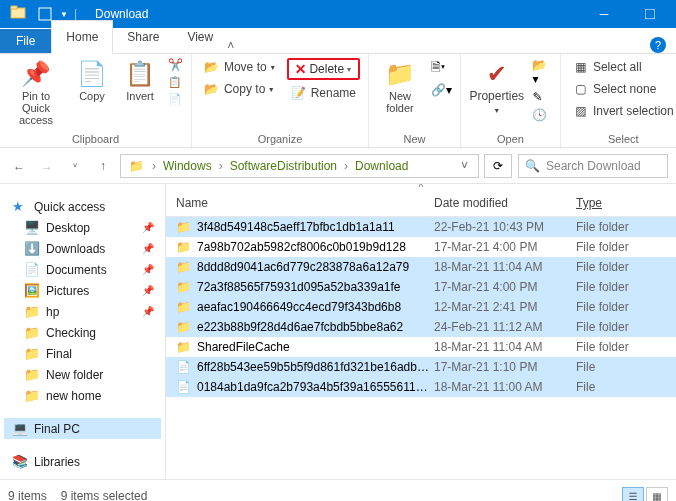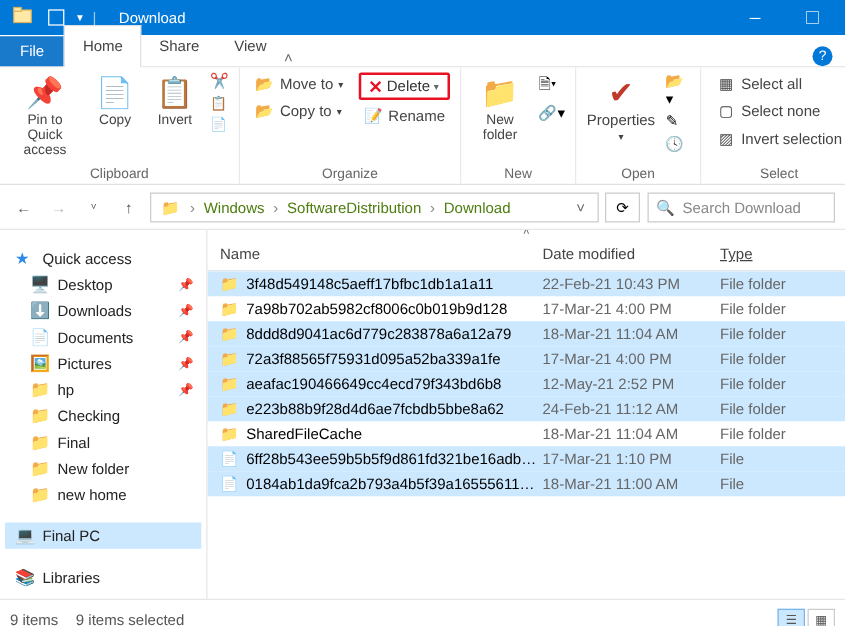--- a/index.html
+++ b/index.html
@@ -345,21 +345,21 @@
             <span class="fname">72a3f88565f75931d095a52ba339a1fe</span>
           </div>
           <div class="rd">17-Mar-21 4:00 PM</div>
           <div class="rt">File folder</div>
         </div>
         <div class="row sel">
           <div class="rn">
             <span class="fico">📁</span>
             <span class="fname">aeafac190466649cc4ecd79f343bd6b8</span>
           </div>
-          <div class="rd">12-May-21 2:52 PM</div>
+          <div class="rd">12-Mar-21 2:41 PM</div>
           <div class="rt">File folder</div>
         </div>
         <div class="row sel">
           <div class="rn">
             <span class="fico">📁</span>
             <span class="fname">e223b88b9f28d4d6ae7fcbdb5bbe8a62</span>
           </div>
           <div class="rd">24-Feb-21 11:12 AM</div>
           <div class="rt">File folder</div>
         </div>

